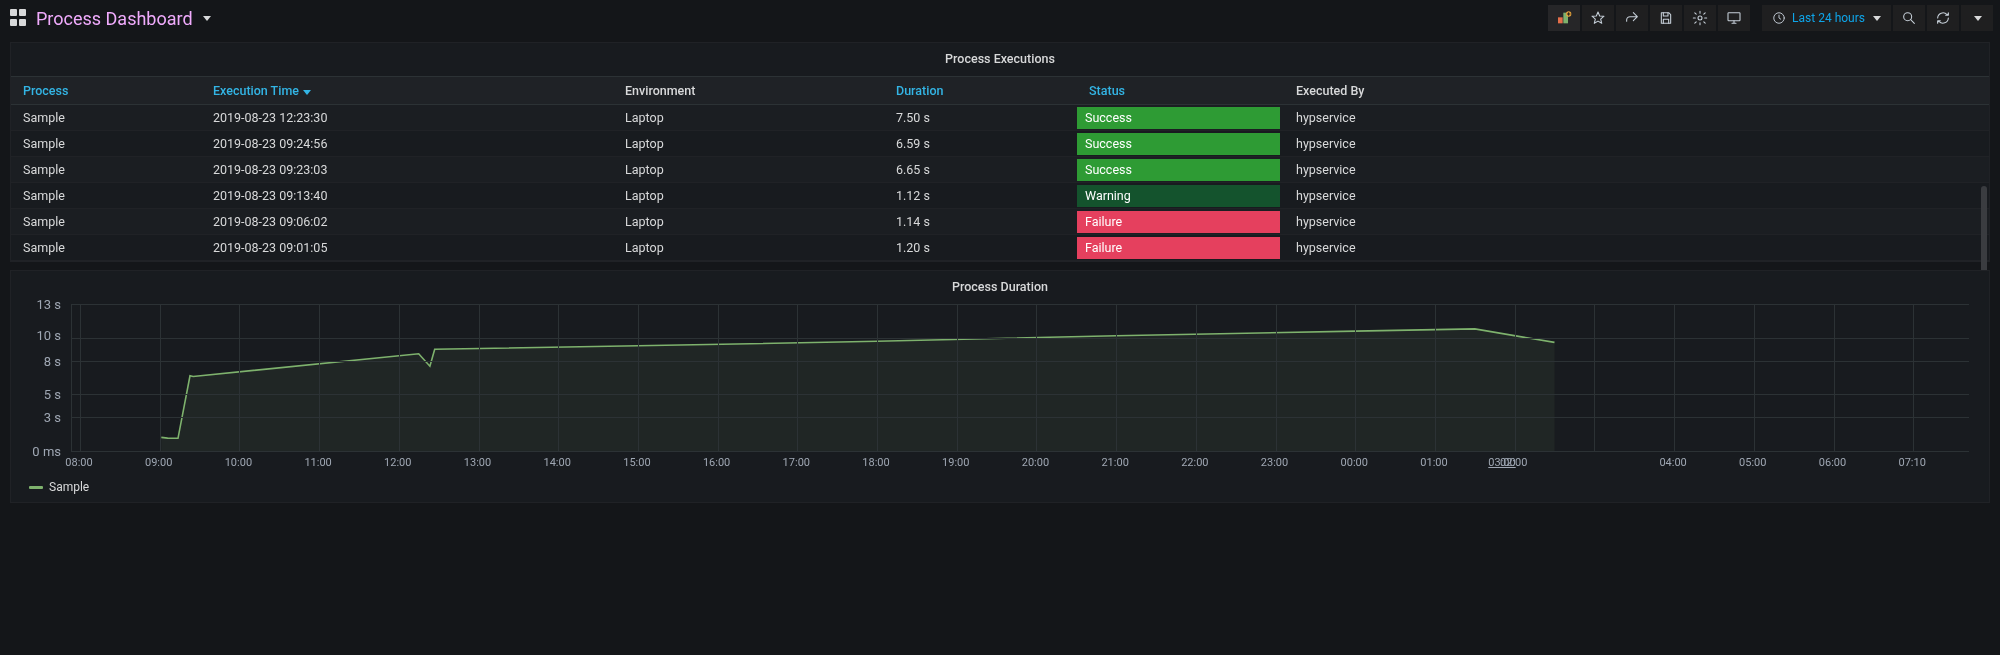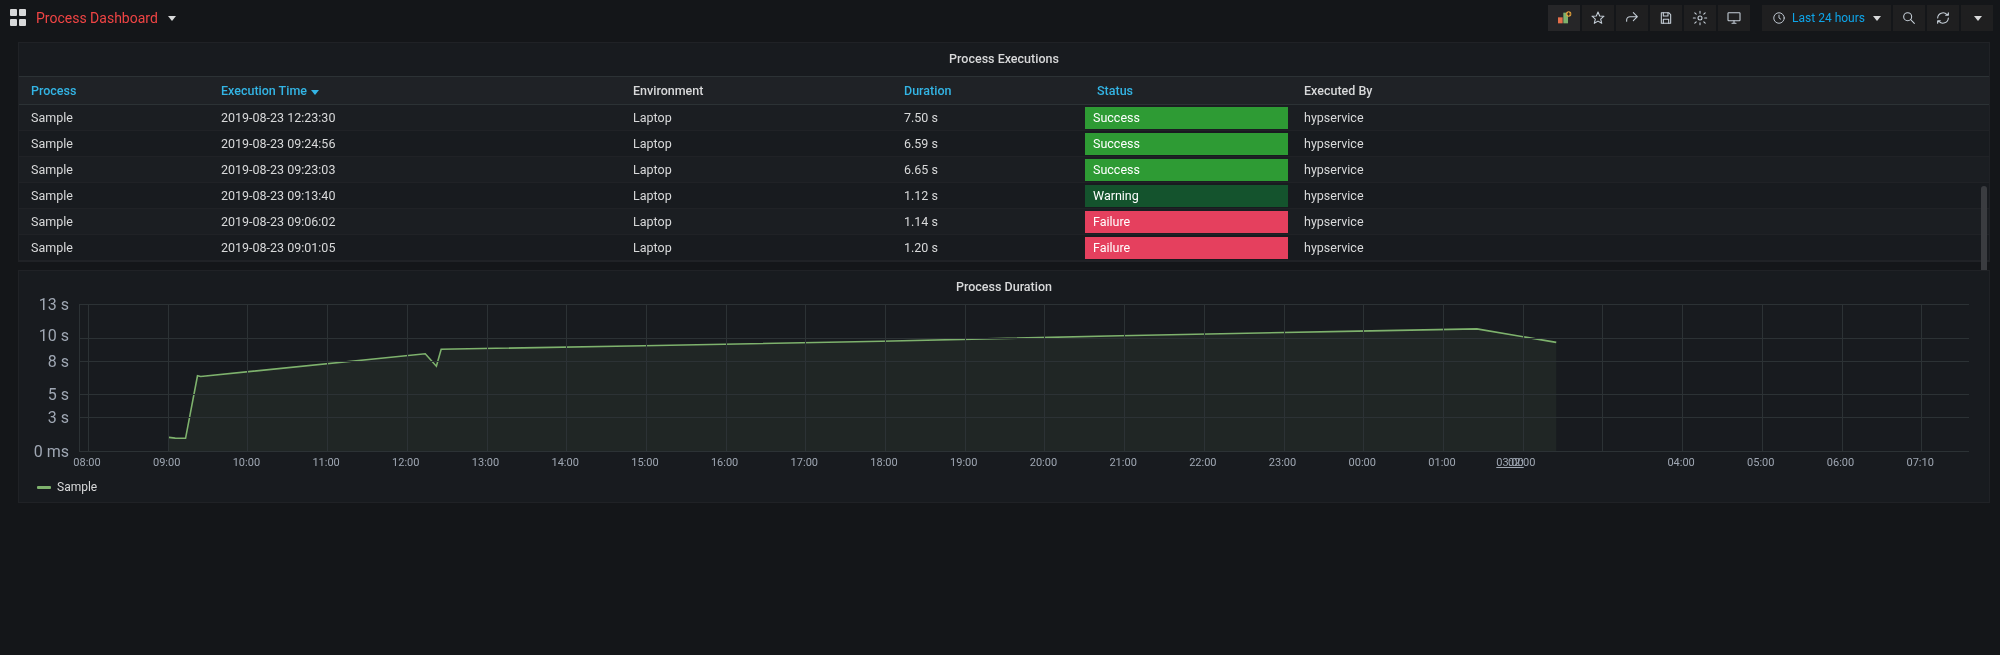--- a/index.html
+++ b/index.html
@@ -18,39 +18,39 @@
     align-items: center;
     padding: 0 6px;
   }
   .dash-title-wrap {
     display: flex; align-items: center; gap: 8px;
     padding-left: 4px;
     cursor: pointer;
   }
   .grid-ico { display: flex; flex-wrap: wrap; width: 18px; height: 18px; gap: 2px; }
   .grid-ico span { width: 7px; height: 7px; background: #d8d9da; border-radius: 1px; }
-  .dash-title { font-size: 14px; color: #ef4444; }
+  .dash-title { font-size: 18px; color: #f0abfc; }
   .caret { width: 0; height: 0; border-left: 4px solid transparent; border-right: 4px solid transparent; border-top: 5px solid #d8d9da; margin-left: 2px; }
   .spacer { flex: 1; }
   .tb-group { display: flex; }
   .tb-btn {
     width: 34px; height: 28px;
     background: #1f1f20;
     border: 1px solid #141619;
     display: flex; align-items: center; justify-content: center;
     color: #0ea5e9; cursor: pointer;
     font-size: 14px;
   }
   .tb-btn.active { background: #262628; }
   .tb-btn.wide { width: auto; padding: 0 10px; gap: 6px; font-size: 12px; }
   .ico-svg { width: 16px; height: 16px; fill: none; stroke: #c7d0d9; stroke-width: 1.6; stroke-linecap: round; stroke-linejoin: round; }
   .tb-gap { width: 10px; }
 
   
-  .panels-area { padding: 6px 10px 10px 10px; display: flex; flex-direction: column; gap: 8px; margin-left: 8px; }
+  .panels-area { padding: 6px 10px 10px 10px; display: flex; flex-direction: column; gap: 8px; }
   .panel {
     background: #181b1f;
     border: 1px solid #202226;
     position: relative;
   }
   .panel-title {
     text-align: center;
     font-size: 12.5px;
     color: #d8d9da;
     padding: 8px 0 10px 0;
@@ -114,21 +114,21 @@
   .chart-area {
     position: relative;
     height: 170px;
     margin: 0 16px 0 16px;
   }
   .yaxis {
     position: absolute; left: 0; top: 0; bottom: 22px; width: 40px;
   }
   .yaxis .ytick {
     position: absolute; right: 6px;
-    font-size: 16px; color: #9fa7b3; transform: translateY(-50%);
+    font-size: 13px; color: #9fa7b3; transform: translateY(-50%);
     white-space: nowrap;
   }
   .plot {
     position: absolute; left: 44px; right: 4px; top: 0; bottom: 22px;
     border: 1px solid #2c3235;
     border-right: none;
     border-top: none;
   }
   .gridline-h, .gridline-v {
     position: absolute; background: #2c3235;

